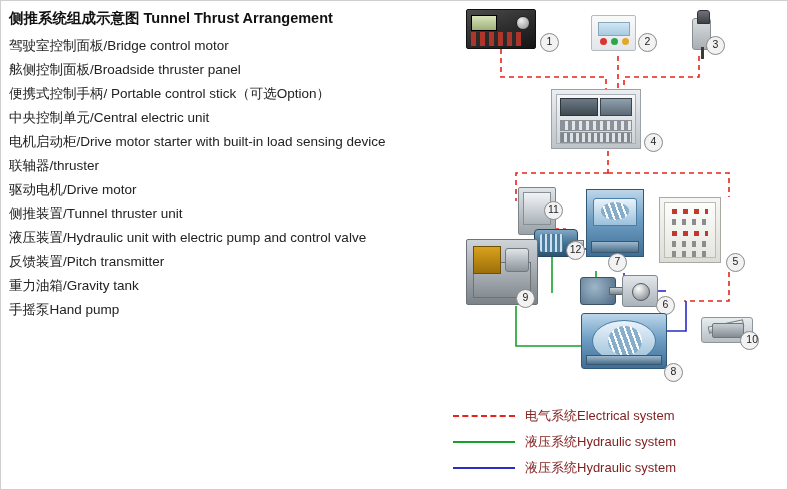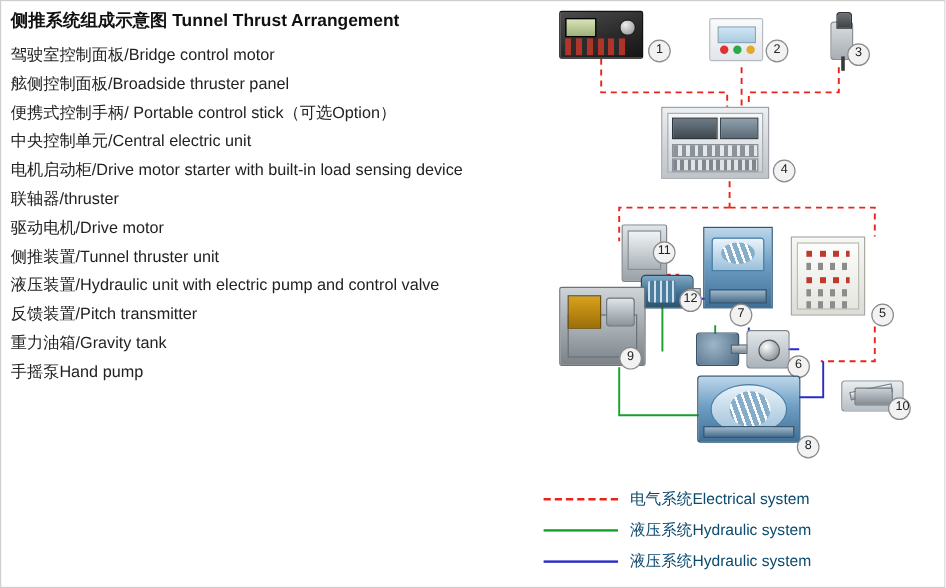--- a/index.html
+++ b/index.html
@@ -311,21 +311,21 @@
     height: 26px;
   }
   .legend-swatch {
     width: 62px;
     height: 0;
     margin-right: 10px;
     flex: none;
   }
   .legend-label {
     font-size: 13px;
-    color: #0c4a6e;
+    color: #7f1d1d;
     white-space: nowrap;
   }
   .sw-electrical { border-top: 2px dashed #e8241b; }
   .sw-hydraulic  { border-top: 2px solid #17a02c; }
   .sw-mechanical { border-top: 2px solid #2b2bc8; }
 </style>
 </head>
 <body>
 
 <div id="page">

